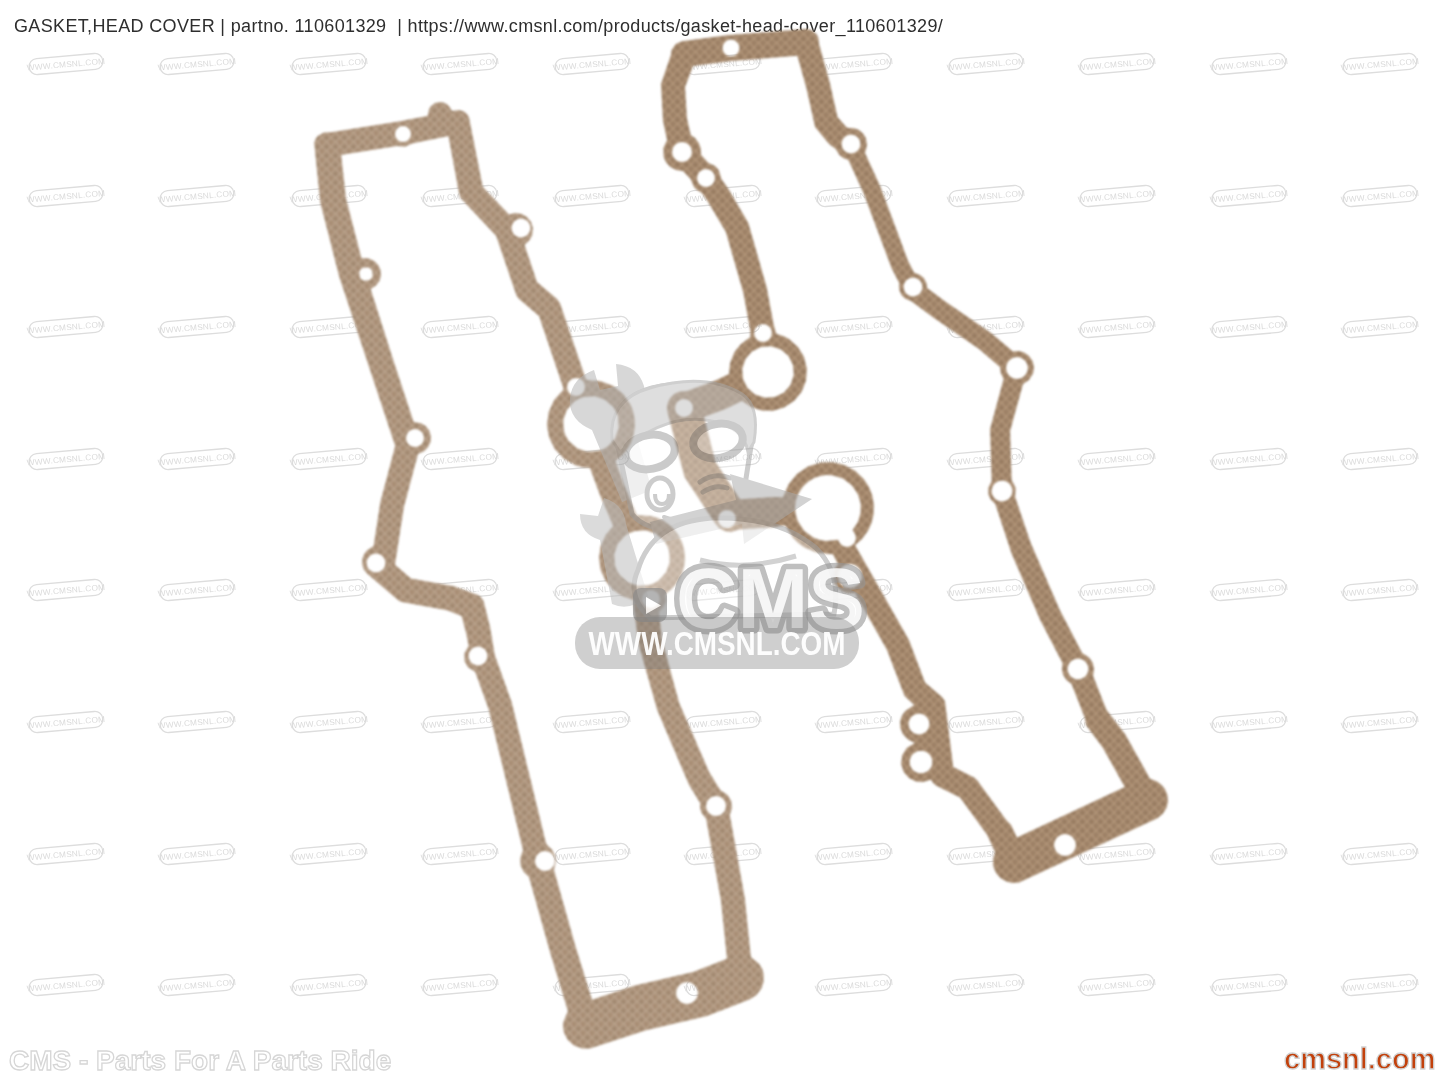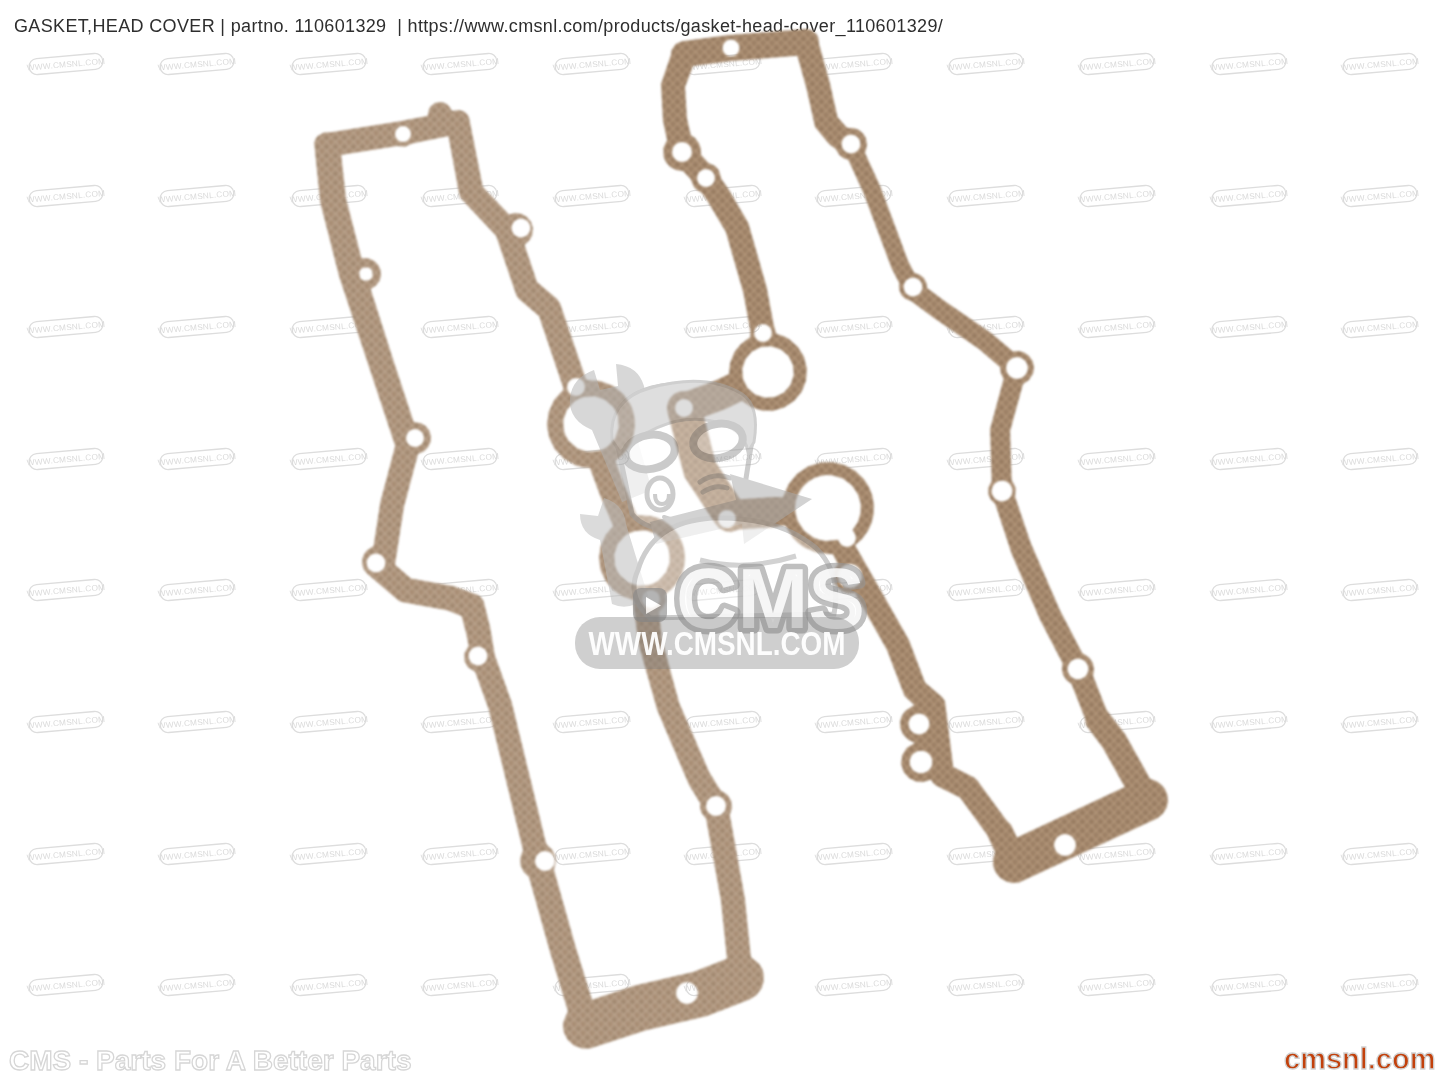--- a/index.html
+++ b/index.html
@@ -423,16 +423,16 @@
 </g>
 
 <text x="676" y="628" font-family="Liberation Sans, sans-serif" font-size="85" font-weight="bold" fill="#ffffff" fill-opacity="0.85" stroke="#959595" stroke-opacity="0.6" stroke-width="11" paint-order="stroke" stroke-linejoin="round">CMS</text>
 
 <g>
 <rect x="575" y="617" width="284" height="52" rx="25" fill="#7d7d7d" opacity="0.37"></rect>
 <text transform="translate(717 655) scale(0.82 1)" text-anchor="middle" font-family="Liberation Sans, sans-serif" font-size="34" font-weight="bold" fill="#ffffff" fill-opacity="0.95">WWW.CMSNL.COM</text>
 </g>
 </svg>
 
-<div id="f1">CMS - Parts For A Better Parts</div>
+<div id="f1">CMS - Parts For A Parts Ride</div>
 
 <div id="f2">cmsnl.com</div>
 </div>
 
 </body></html>

